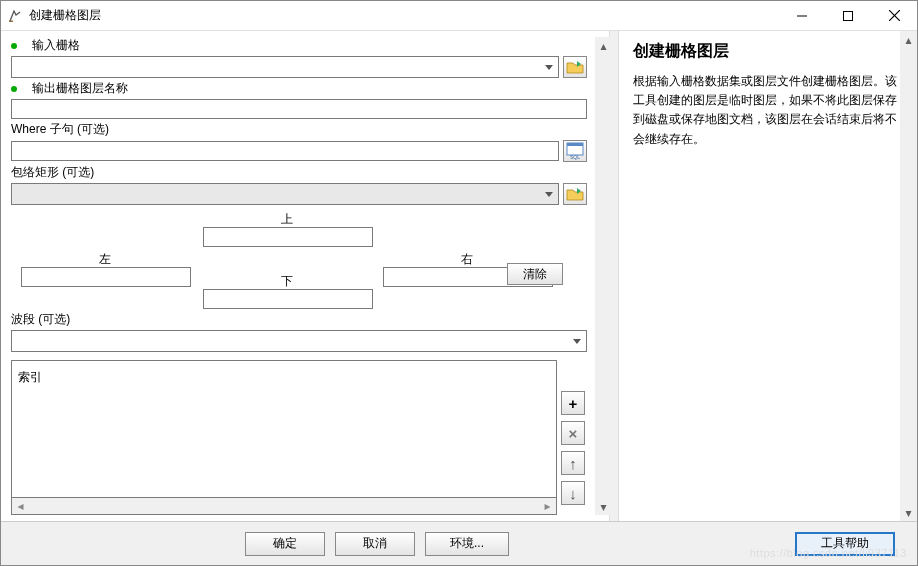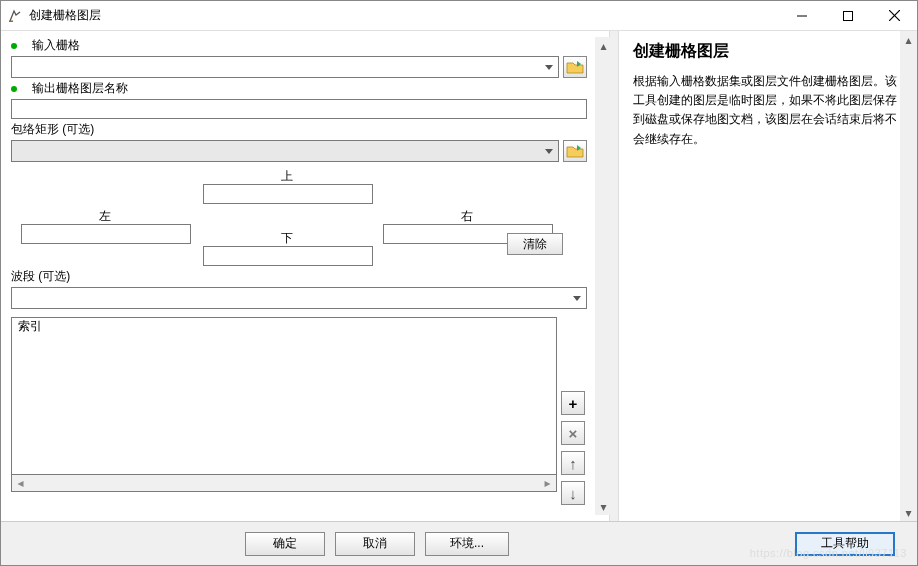--- a/index.html
+++ b/index.html
@@ -33,23 +33,23 @@
   .sel-wrap { flex:1; position:relative; }
   .sel-wrap::after { content:""; position:absolute; right:6px; top:50%; margin-top:-2px; border-left:4px solid transparent; border-right:4px solid transparent; border-top:5px solid #555; }
   .sel2 { height:22px; border:1px solid #7a7a7a; background:#fff; width:100%; }
   
   .iconbtn { width:24px; height:22px; border:1px solid #888; background:linear-gradient(#fff,#e4e4e4); display:flex; align-items:center; justify-content:center; }
   .iconbtn svg { display:block; }
   
   .extent { margin-top:6px; position:relative; height: 90px; }
   .ext-label { position:absolute; font-size:12px; }
   .ext-input { position:absolute; width:170px; height:20px; border:1px solid #7a7a7a; background:#fff; }
-  .clear-btn { position:absolute; right:24px; bottom:3px; width:56px; height:22px; border:1px solid #888; background:linear-gradient(#fff,#e4e4e4); font-size:12px; }
-  
-  .listbox { border:1px solid #7a7a7a; background:#fff; height:158px; padding:0 6px; overflow:hidden; font-size:12px; margin-top:2px; }
+  .clear-btn { position:absolute; right:24px; bottom:16px; width:56px; height:22px; border:1px solid #888; background:linear-gradient(#fff,#e4e4e4); font-size:12px; }
+  
+  .listbox { border:1px solid #7a7a7a; background:#fff; height:138px; padding:8px 6px; overflow:hidden; font-size:12px; margin-top:2px; }
   .listbox-h-scroll { height:17px; background:#f0f0f0; border:1px solid #7a7a7a; border-top:none; position:relative; }
   .listbox-h-scroll .ar { position:absolute; width:17px; height:15px; top:0; display:flex; align-items:center; justify-content:center; color:#888; }
   
   .sidebtns { position:absolute; right:24px; top:360px; display:flex; flex-direction:column; gap:6px; }
   .sidebtns .sb { width:24px; height:24px; border:1px solid #888; background:linear-gradient(#fff,#e4e4e4); display:flex; align-items:center; justify-content:center; font-size:15px; font-weight:bold; }
   
   .right-pane h2 { margin:0 0 10px 0; font-size:16px; font-weight:bold; }
   .right-pane p { margin:0 0 12px 0; font-size:12px; line-height:1.6; }
   
   .footer { height:44px; border-top:1px solid #ccc; background:#f0f0f0; display:flex; align-items:center; padding: 0 12px; }
@@ -117,20 +117,35 @@
       <div class="field-row">
         <div class="field-label">
             <span class="dot"></span>
             <span>输出栅格图层名称</span>
           </div>
         <div class="input-line">
           <input class="txt wide" type="text" style="">
         </div>
       </div>
 
+      <div class="field-row">
+        <div class="field-label">
+            <span>Where 子句 (可选)</span>
+          </div>
+        <div class="input-line">
+          <input class="txt wide" type="text" style="">
+          <div class="iconbtn">
+            <svg width="18" height="18" viewBox="0 0 18 18">
+                <rect x="1" y="1" width="16" height="12" fill="#fff" stroke="#5a8ac6" stroke-width="1"></rect>
+                <rect x="1" y="1" width="16" height="3" fill="#5a8ac6"></rect>
+                <text x="9" y="17" font-size="5" text-anchor="middle" fill="#3a6aa6" font-family="Arial">SQL</text>
+              </svg>
+          </div>
+        </div>
+      </div>
 
       <div class="field-row">
         <div class="field-label">
             <span>包络矩形 (可选)</span>
           </div>
         <div class="input-line">
           <div class="sel-wrap">
               <div class="sel"></div>
             </div>
           <div class="iconbtn">

